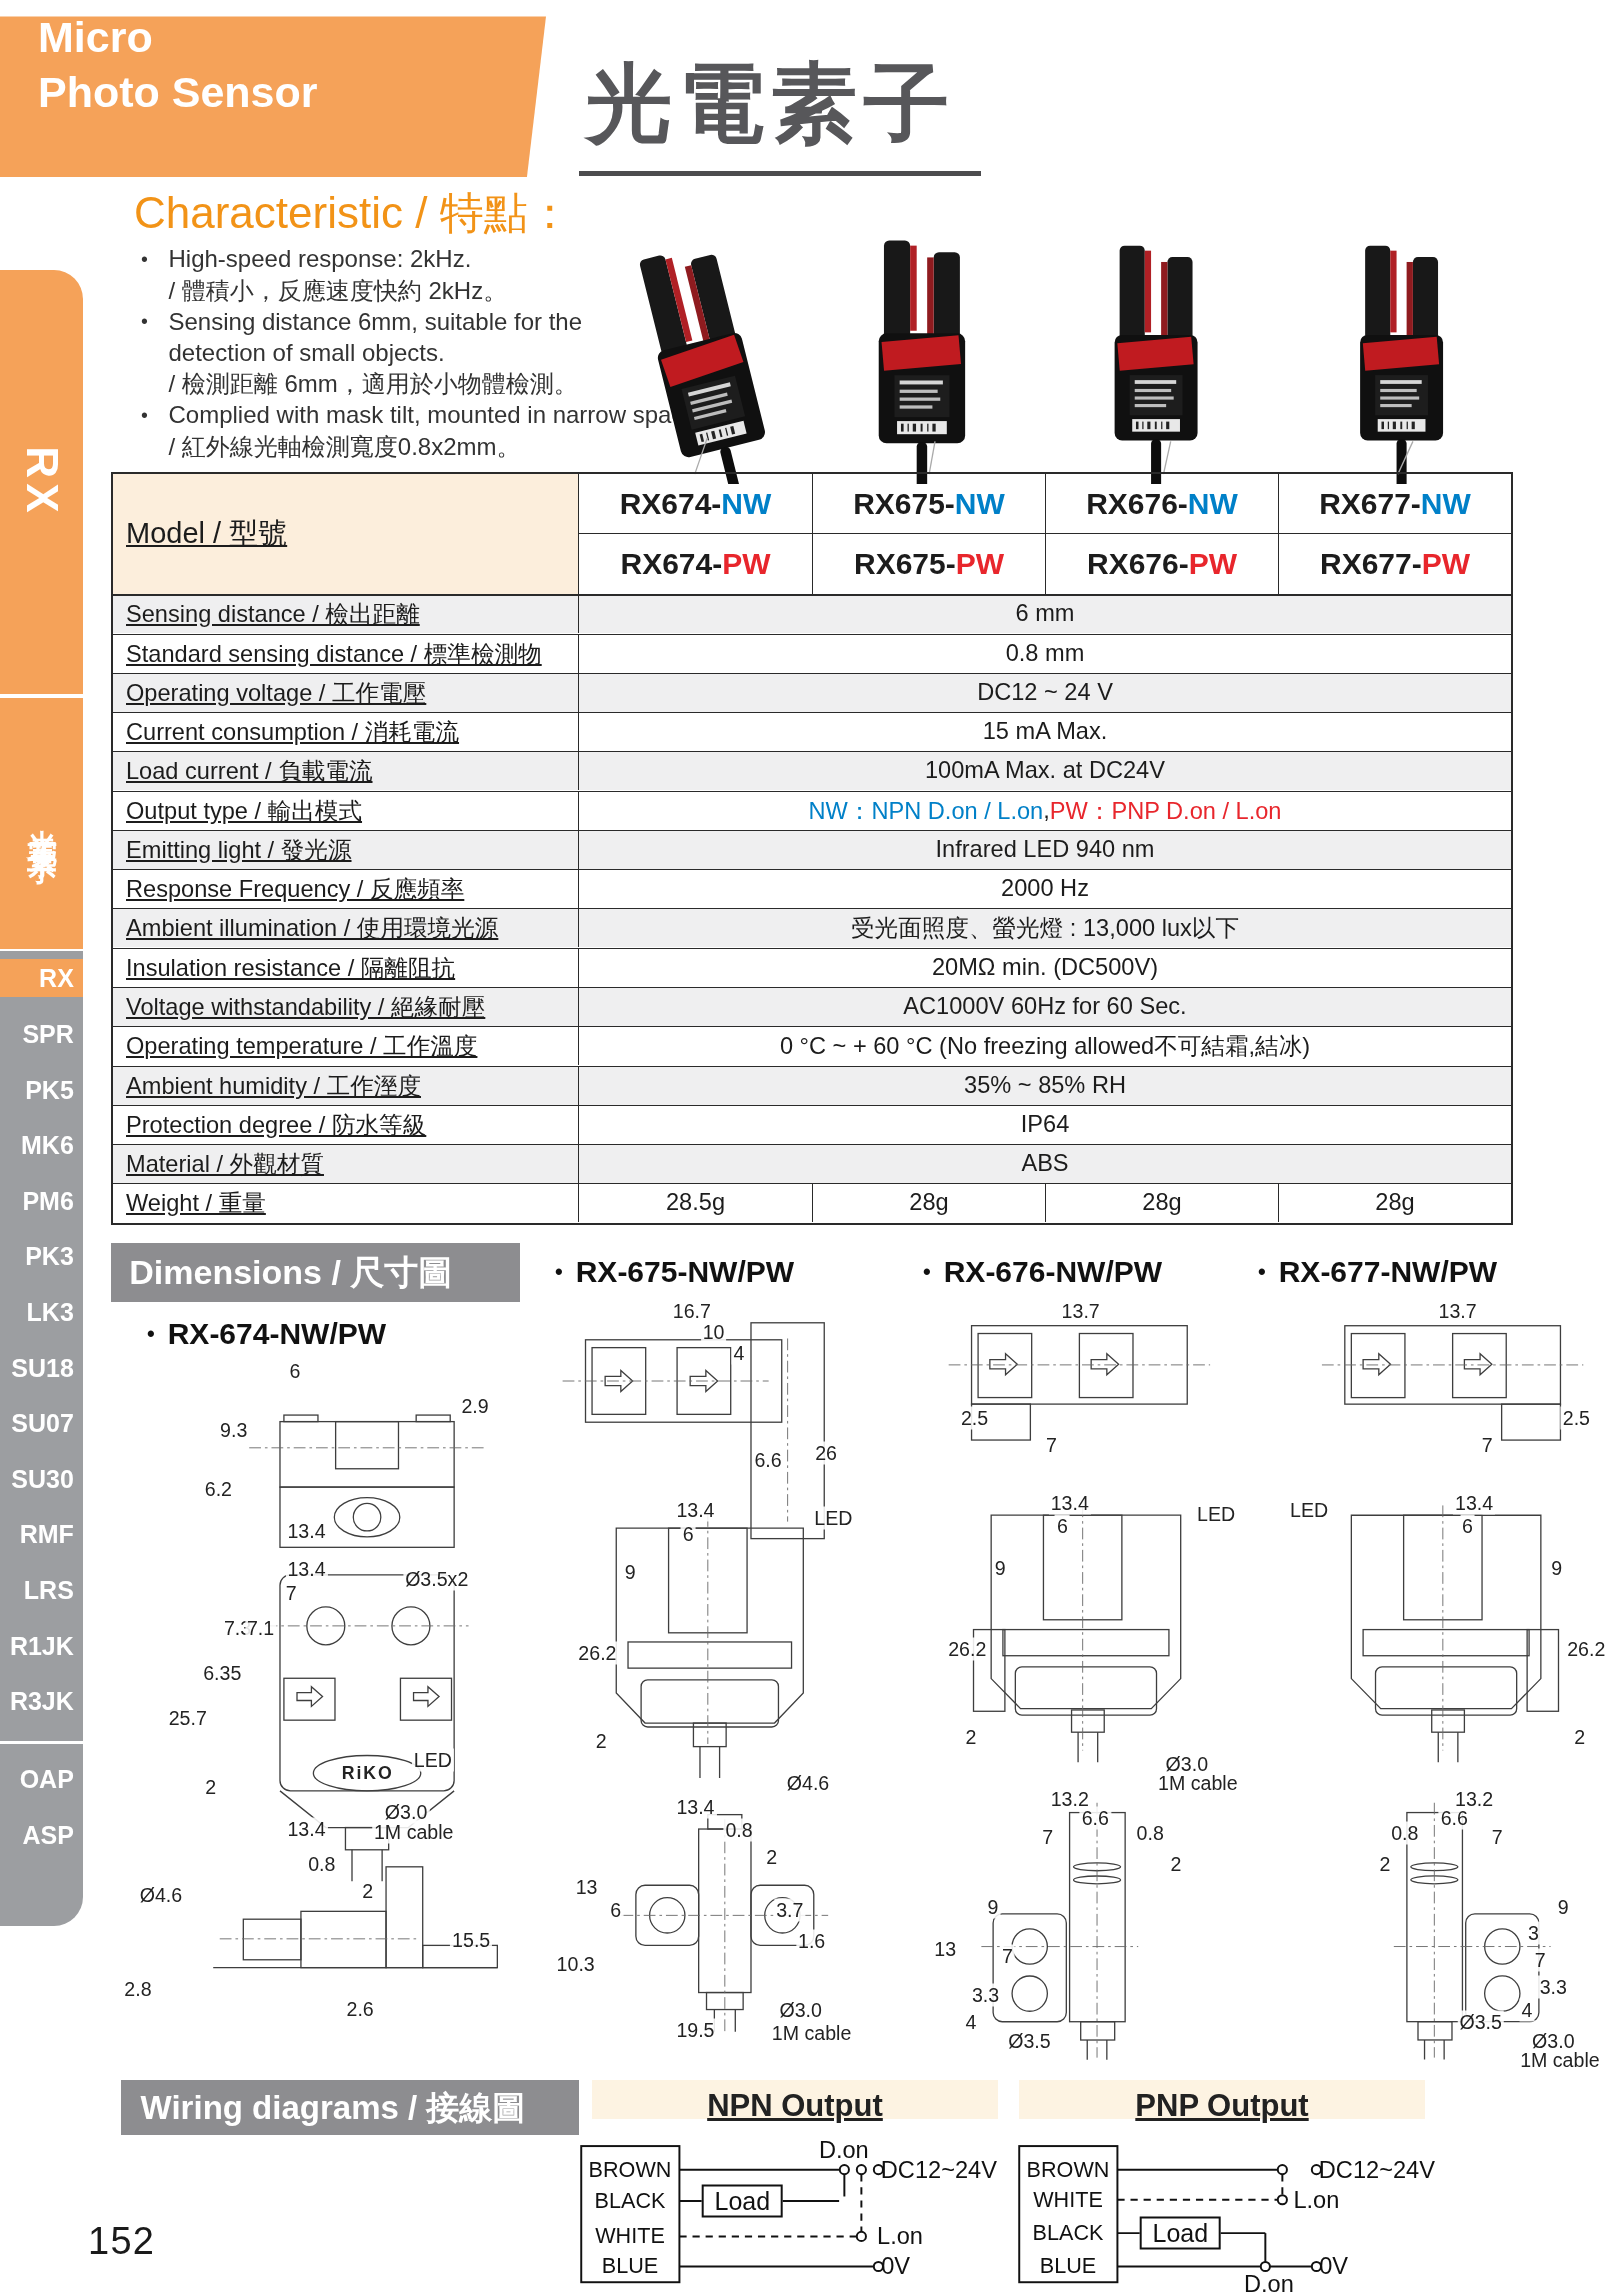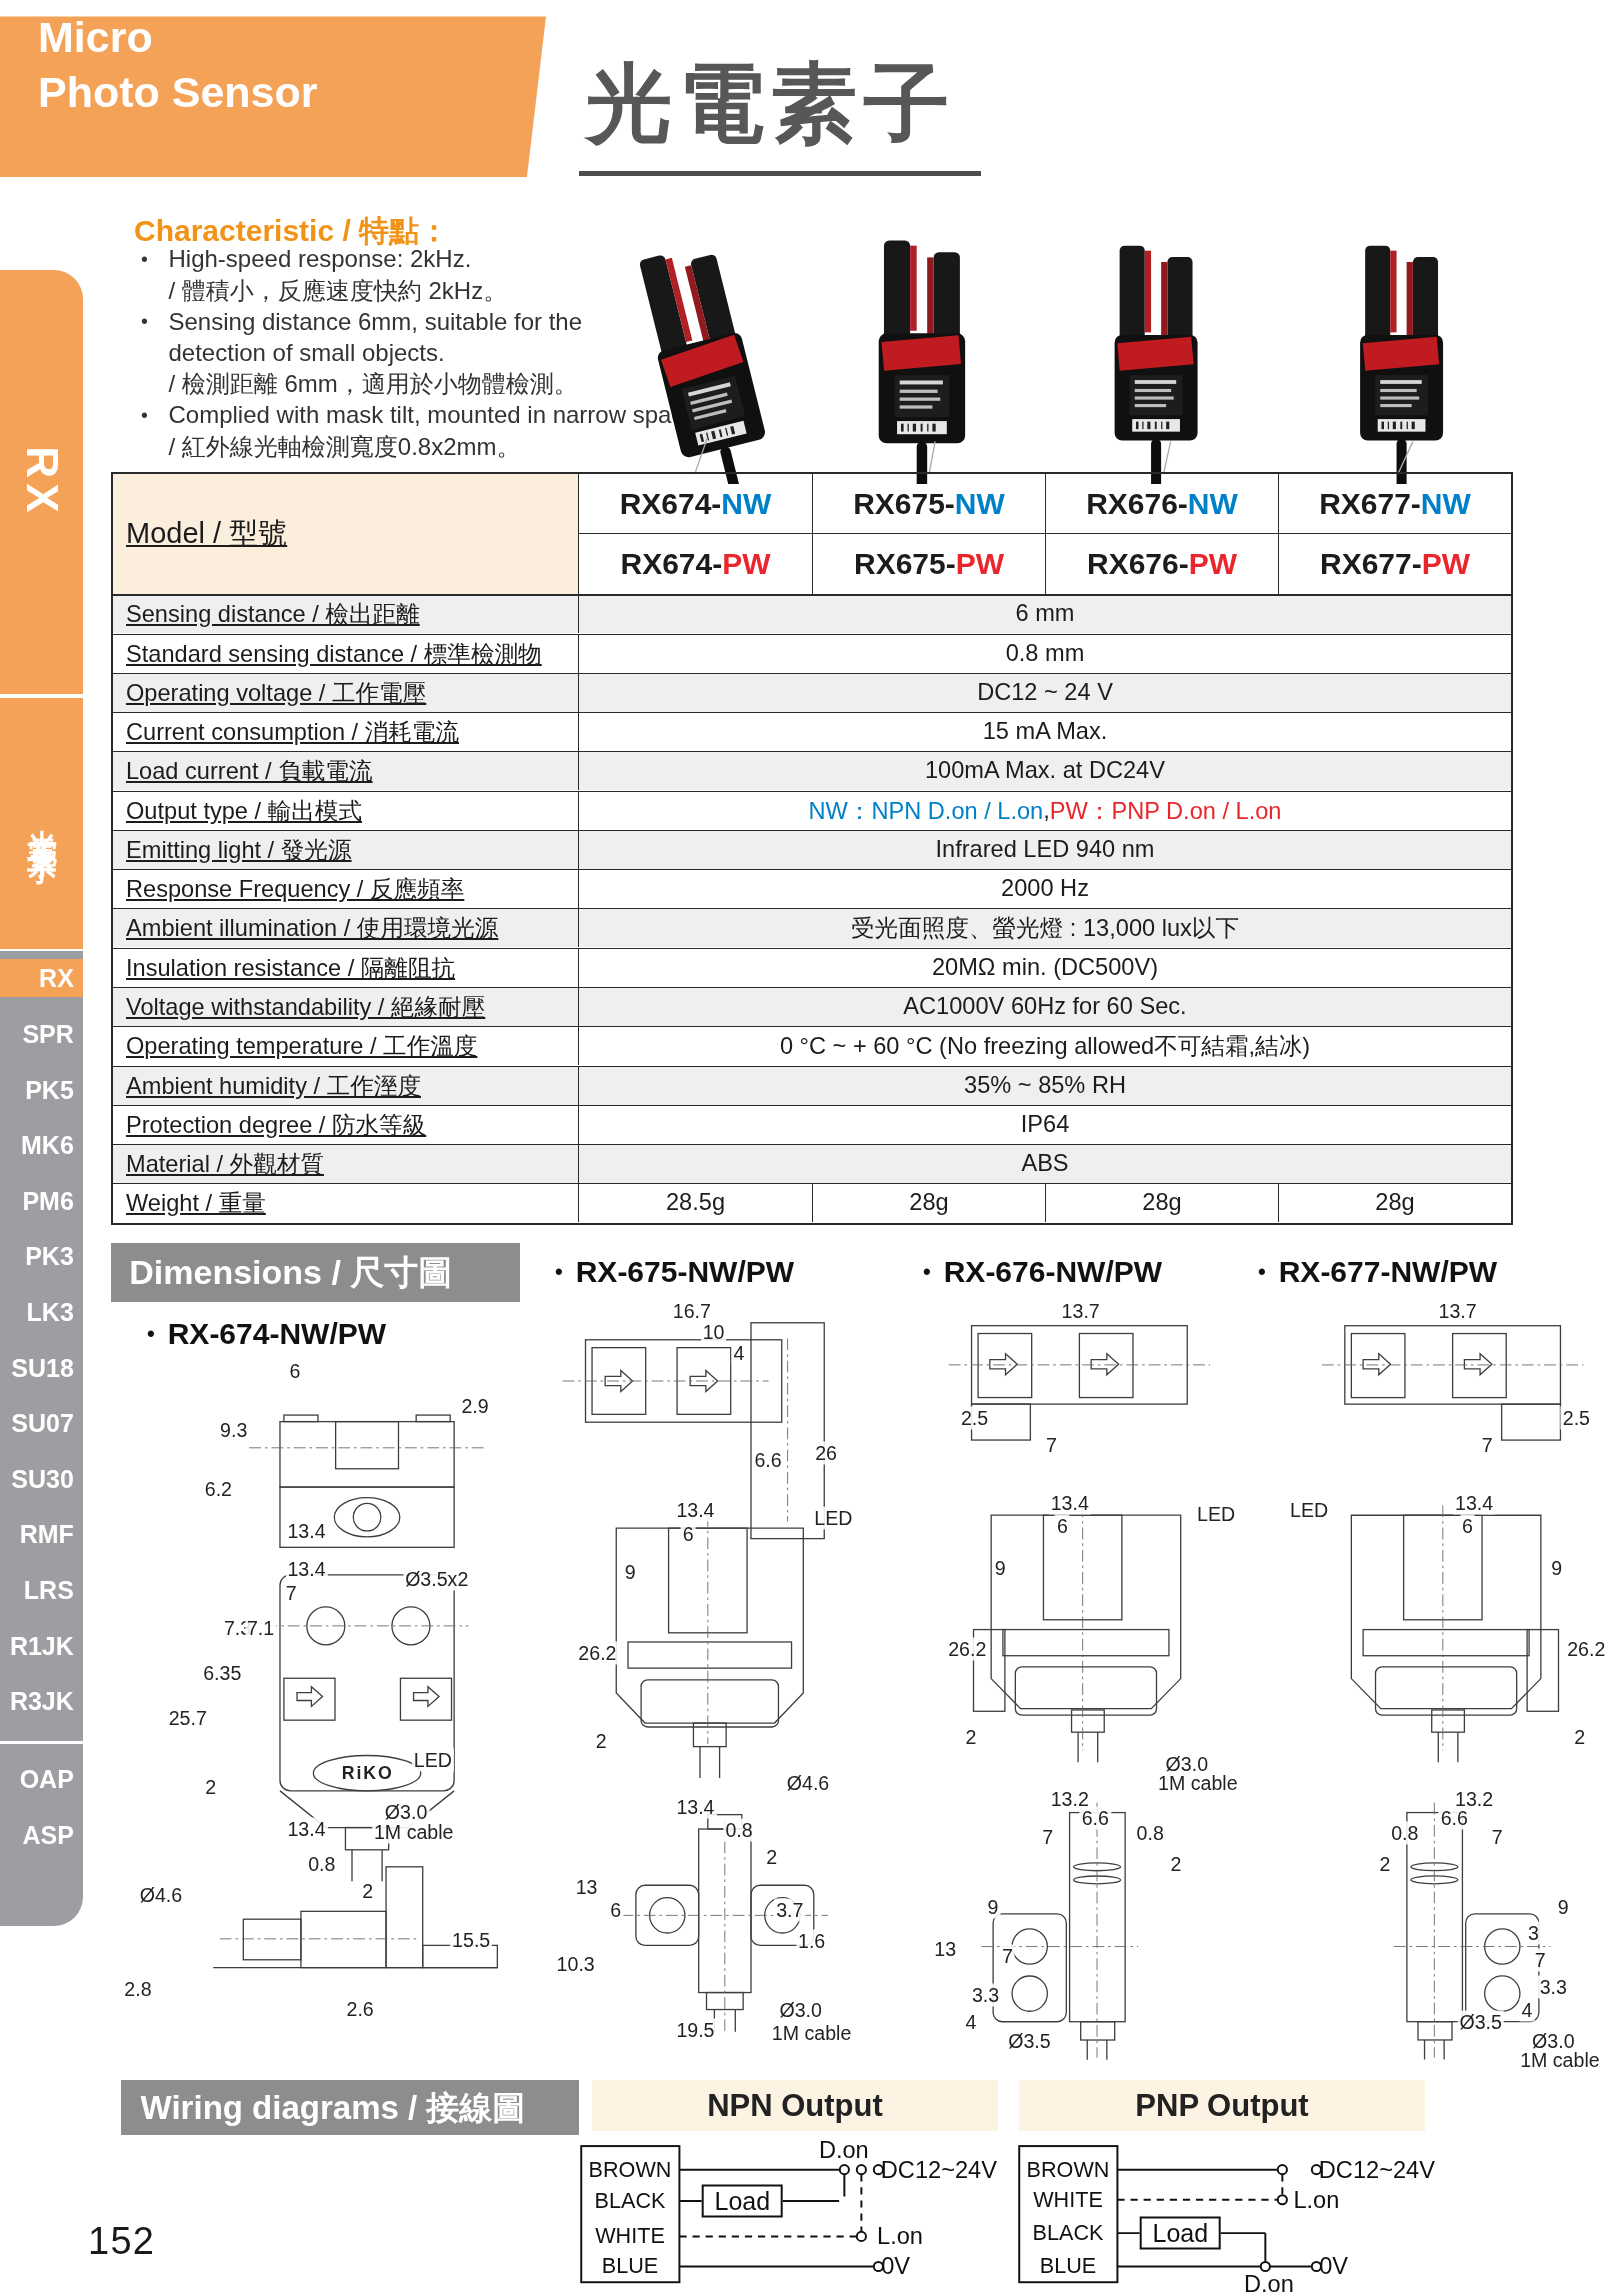--- a/index.html
+++ b/index.html
@@ -8,21 +8,21 @@
   .abs{position:absolute;}
 
   
   .hdr-orange{left:0;top:16.4px;width:546px;height:161px;background:var(--orange);
               clip-path:polygon(0 0,100% 0,96.5% 100%,0 100%);}
   .hdr-en{left:38px;top:10px;font-size:43px;font-weight:bold;color:#fff;line-height:1.28;}
   .title-zh{left:586px;top:46px;font-size:86px;font-weight:bold;color:var(--title_gray);letter-spacing:6.5px;}
   .title-underline{left:579px;top:171px;width:402px;height:4.6px;background:#4c4c4e;}
 
   
-  .char-heading{left:134px;top:211px;font-size:30px;font-weight:bold;color:var(--heading_orange);}
+  .char-heading{left:134px;top:184px;font-size:44px;font-weight:normal;color:var(--heading_orange);}
   .char-list{left:141px;top:243px;width:563px;}
   .char-line{font-size:24px;color:#333;line-height:31px;white-space:nowrap;}
   .char-line .dot{display:inline-block;width:27.5px;font-size:19.6px;vertical-align:1.3px;}
   .char-line.ind{padding-left:27.5px;}
 
   
   .side-rx{left:0;top:270px;width:83px;height:424px;background:var(--orange);border-radius:0 29px 0 0;}
   .side-rx span{position:absolute;left:0;top:0;right:0;bottom:0;display:flex;align-items:center;justify-content:center;
         transform:rotate(90deg);font-size:44px;font-weight:bold;color:#fff;letter-spacing:5.2px;}
   .side-cat{left:0;top:698px;width:83px;height:251px;background:var(--orange);
@@ -58,21 +58,21 @@
   .ln rect,.ln path,.ln circle,.ln ellipse,.ln line{stroke:#3e3e3e;stroke-width:2;fill:none;}
   .cl{stroke:#6a6a6a;stroke-width:1.4;stroke-dasharray:18 6 4 6;fill:none;}
   .dim{position:absolute;transform:translate(-50%,-50%);font-size:19.6px;color:#232323;
         white-space:nowrap;background:rgba(255,255,255,.88);padding:0 2px;}
   .dim.logo{font-weight:bold;letter-spacing:2px;font-size:17.7px;background:none;}
 
   
   .wire-box{left:121px;top:2080px;width:458px;height:55px;background:var(--box_gray);color:#fff;
         font-size:33px;font-weight:bold;line-height:55px;padding-left:19.6px;box-sizing:border-box;}
   .wire-title{background:var(--wire_cream);color:#222;font-size:31px;font-weight:bold;text-align:center;
-        line-height:51px;height:51px;}
+        line-height:51px;height:39px;text-decoration:underline;}
   .wire-diagram{position:absolute;}
   .wire-diagram svg{position:absolute;left:0;top:0;width:100%;height:100%;}
   .wsvg line,.wsvg rect{stroke:#111;stroke-width:3;fill:none;}
   .wsvg .dash{stroke-dasharray:11 9;}
   .wsvg circle{stroke:#111;stroke-width:3;fill:#fff;}
   .wire-label{position:absolute;transform:translate(-50%,-50%);font-size:23.6px;color:#111;white-space:nowrap;}
   .wire-label.box{border:2px solid #111;background:#fff;padding:0 10.5px;line-height:29px;font-size:25px;}
   .wire-name{position:absolute;transform:translate(-50%,-50%);font-size:21.6px;color:#111;white-space:nowrap;}
 
   .page-num{left:60px;top:2220px;font-size:38px;color:#1a1a1a;letter-spacing:1.3px;margin-left:28px;}

